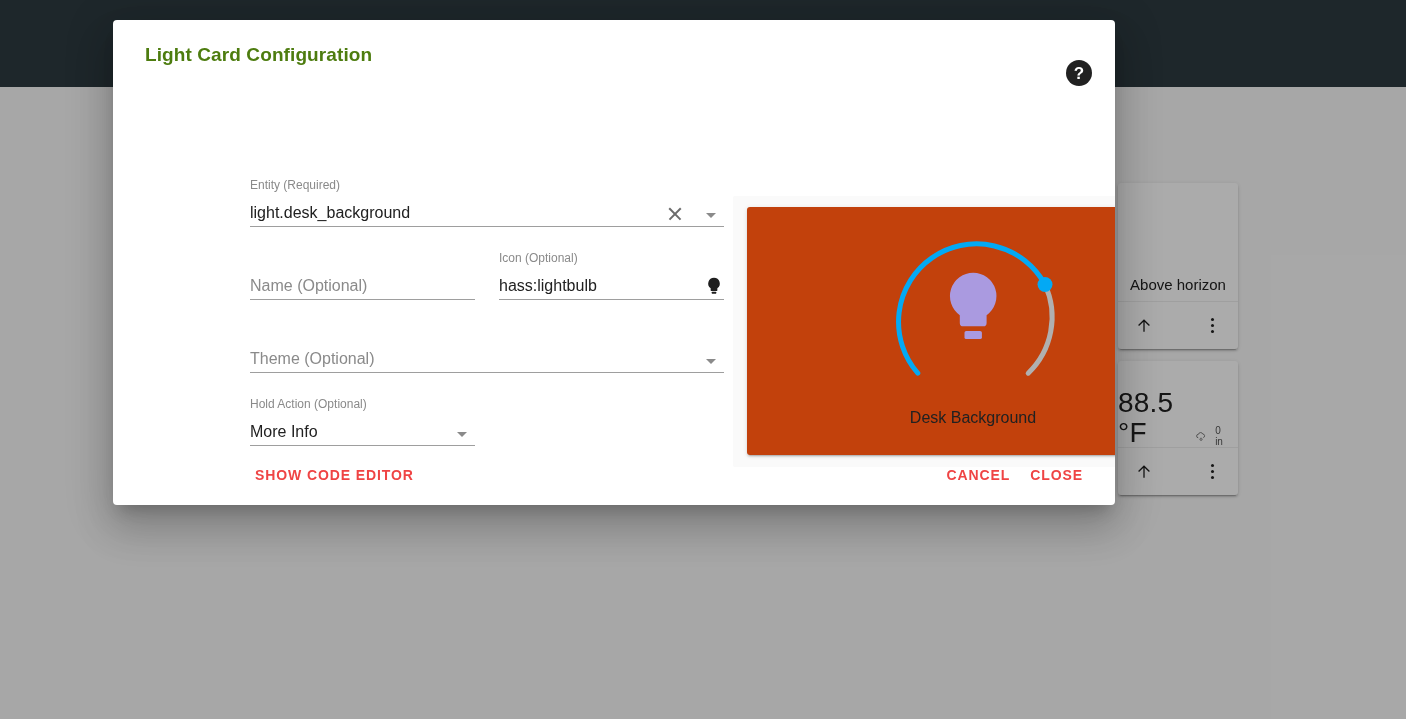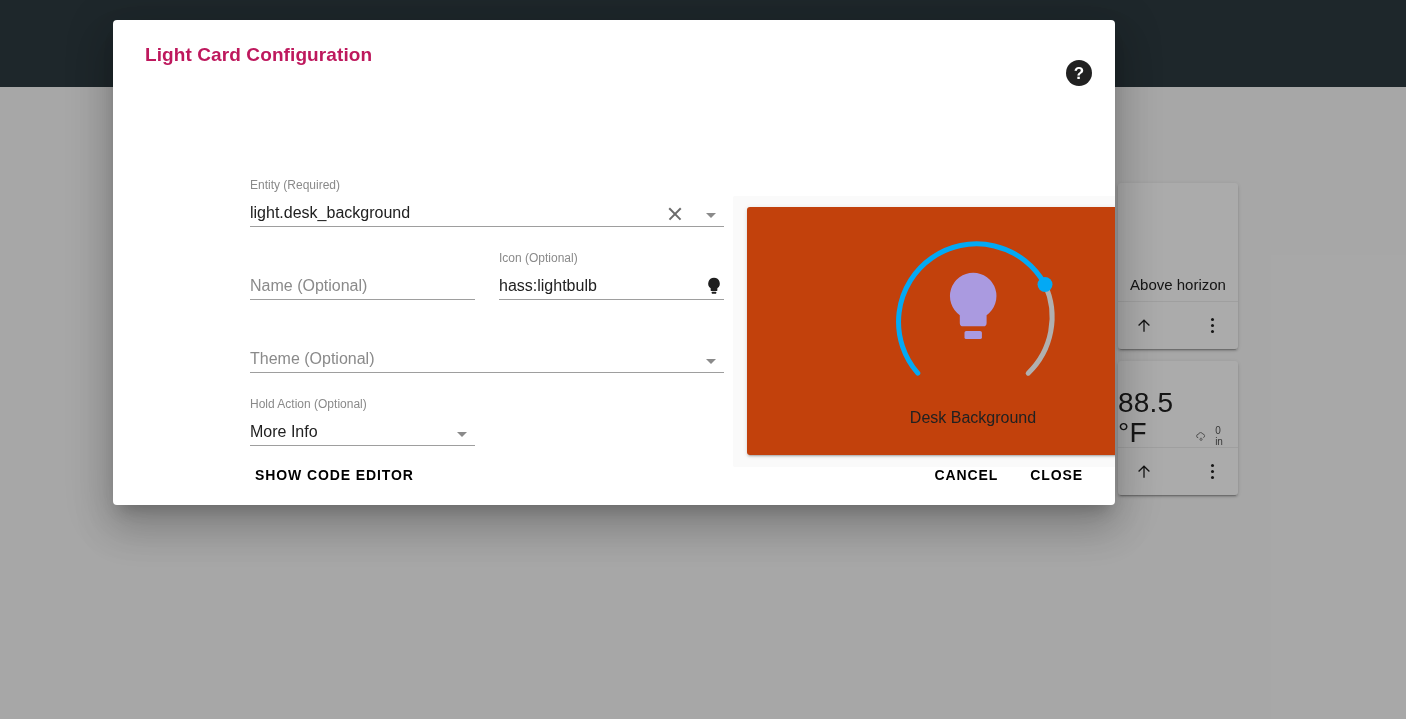--- a/index.html
+++ b/index.html
@@ -107,21 +107,21 @@
   .dlg-header {
     position: relative;
     height: 70px;
     display: flex;
     align-items: center;
     padding: 0 32px;
   }
   .dlg-title {
     font-size: 19px;
     font-weight: bold;
-    color: #be185d;
+    color: #4d7c0f;
     letter-spacing: .1px;
   }
   .help-btn {
     position: absolute;
     right: 23px;
     top: 40px;
     width: 26px; height: 26px;
     border-radius: 50%;
     background: #212121;
     color: #ffffff;
@@ -253,30 +253,30 @@
     left: 0; right: 0; bottom: 0;
     height: 60px;
     display: flex;
     align-items: center;
     padding: 0 22px 0 0;
   }
   .text-btn {
     font-size: 14px;
     font-weight: bold;
     letter-spacing: .9px;
-    color: #000000;
+    color: #ef4444;
     text-transform: uppercase;
     cursor: pointer;
     padding: 8px 10px;
     background: none;
     border: none;
     font-family: "Liberation Sans", sans-serif;
   }
   .footer-left { margin-left: 132px; }
-  .footer-right { margin-left: auto; display: flex; gap: 12px; }
+  .footer-right { margin-left: auto; display: flex; gap: 0; }
 </style>
 </head>
 <body>
 
 <div id="root">
 
   <div class="bg-layer">
     <div class="bg-header"></div>
     <div class="bg-body">
       <div class="bg-col">

